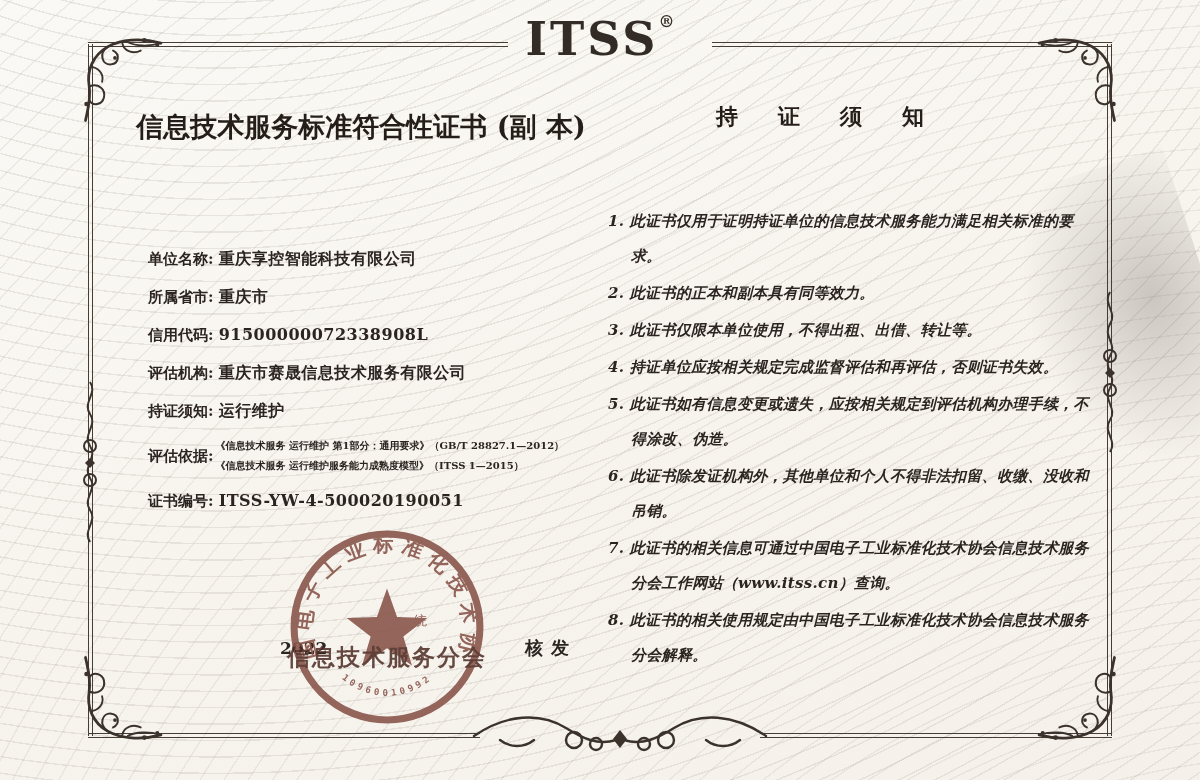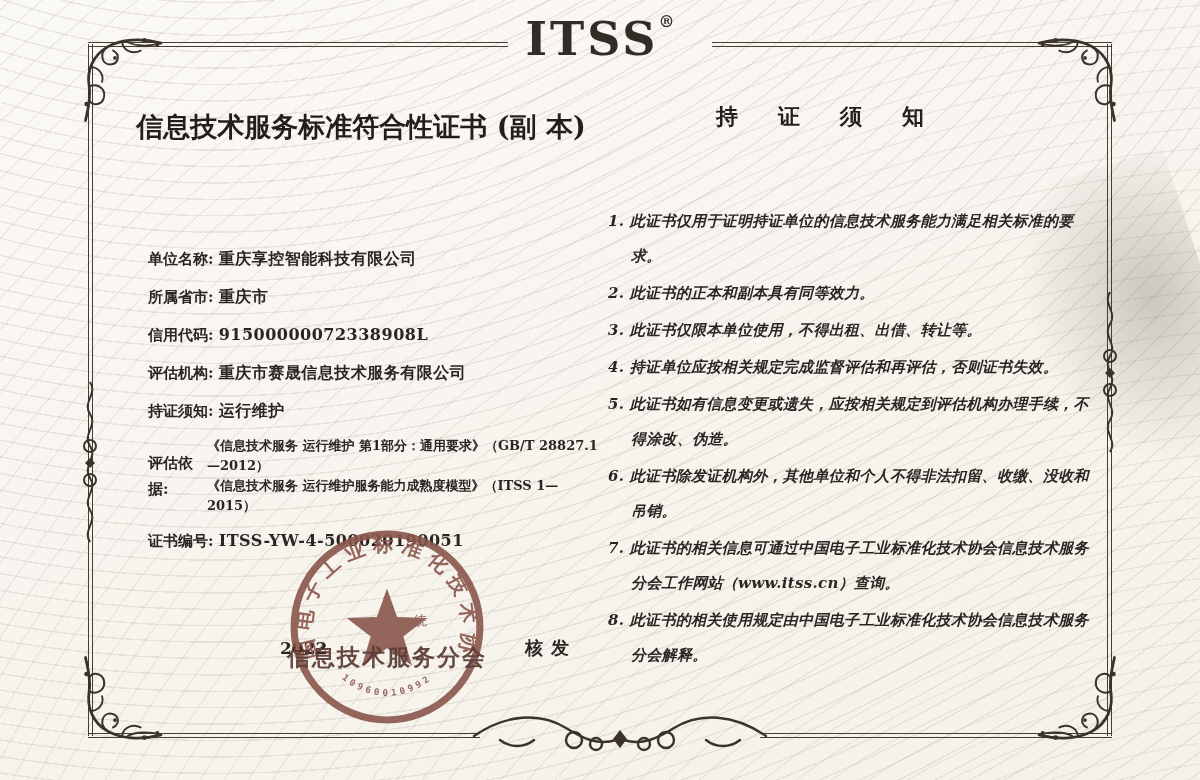--- a/index.html
+++ b/index.html
@@ -35,21 +35,21 @@
     font-size:27px; font-weight:700; color:#241d18; line-height:1.25; }
   .cert-grade { position:absolute; left:136px; top:172px; width:430px; text-align:center;
     font-size:20px; font-weight:700; letter-spacing:3px; color:#2b2420; }
 
   .fields { position:absolute; left:148px; top:246px; width:452px; }
   .f-row { margin-bottom:12px; min-height:26px; font-size:16px; line-height:26px; }
   .f-lbl { font-weight:700; font-size:15px; color:#2b2420; }
   .f-val { font-weight:700; letter-spacing:.5px; color:#2b2420; }
   .f-row.basis { display:flex; align-items:center; }
   .basis-vals { margin-left:2px; }
-  .basis-vals div { font-size:13px; line-height:20px; font-weight:600; letter-spacing:0; }
+  .basis-vals div { font-size:10px; line-height:20px; font-weight:600; letter-spacing:0; }
 
   .issue-year { position:absolute; left:280px; top:638px; font-size:17px; font-weight:700; color:#2b2521; }
   .issue-suffix { position:absolute; left:525px; top:636px; font-size:18px; font-weight:700; letter-spacing:8px; color:#2b2521; }
 
   
   .seal { position:absolute; left:286px; top:526px; width:202px; height:202px; opacity:.9; }
   .seal svg { position:absolute; left:0; top:0; }
   .seal-banner { position:absolute; left:-20px; top:116px; width:242px; text-align:center;
     font-size:23px; font-weight:700; letter-spacing:2px; color:#4d2c24; opacity:.95; }
   .seal-mark { position:absolute; left:128px; top:86px; font-size:13px; color:#8a564c; }

